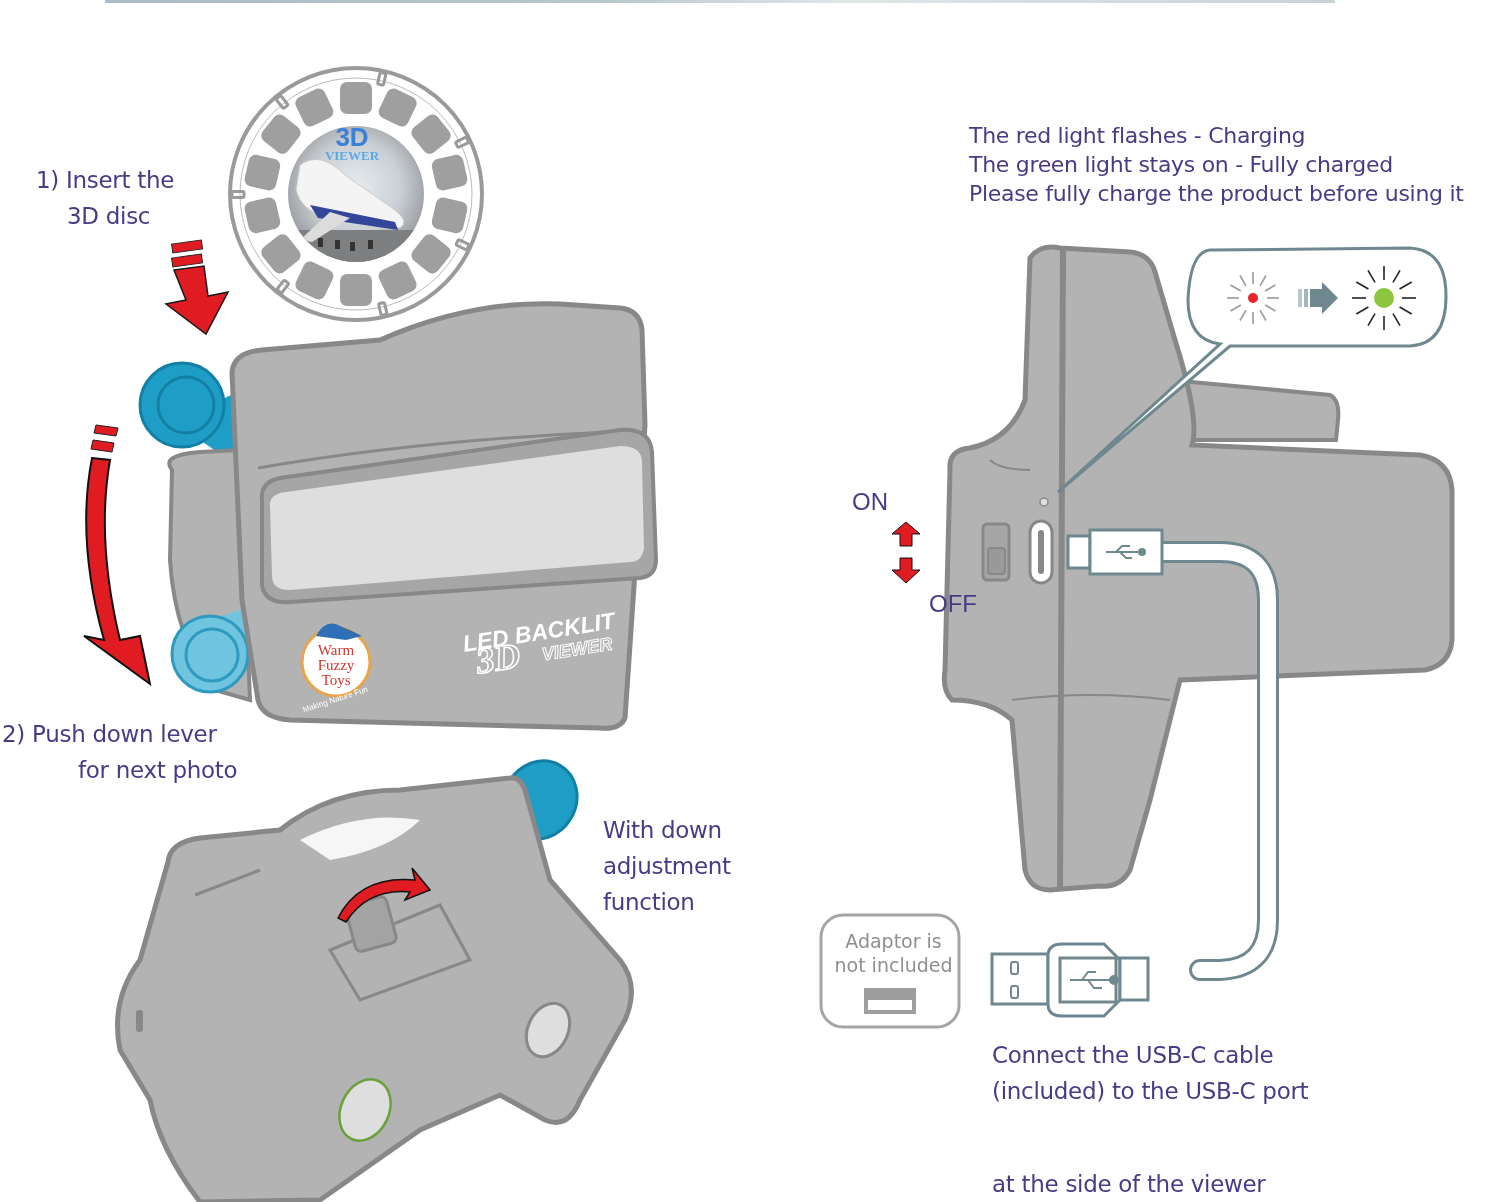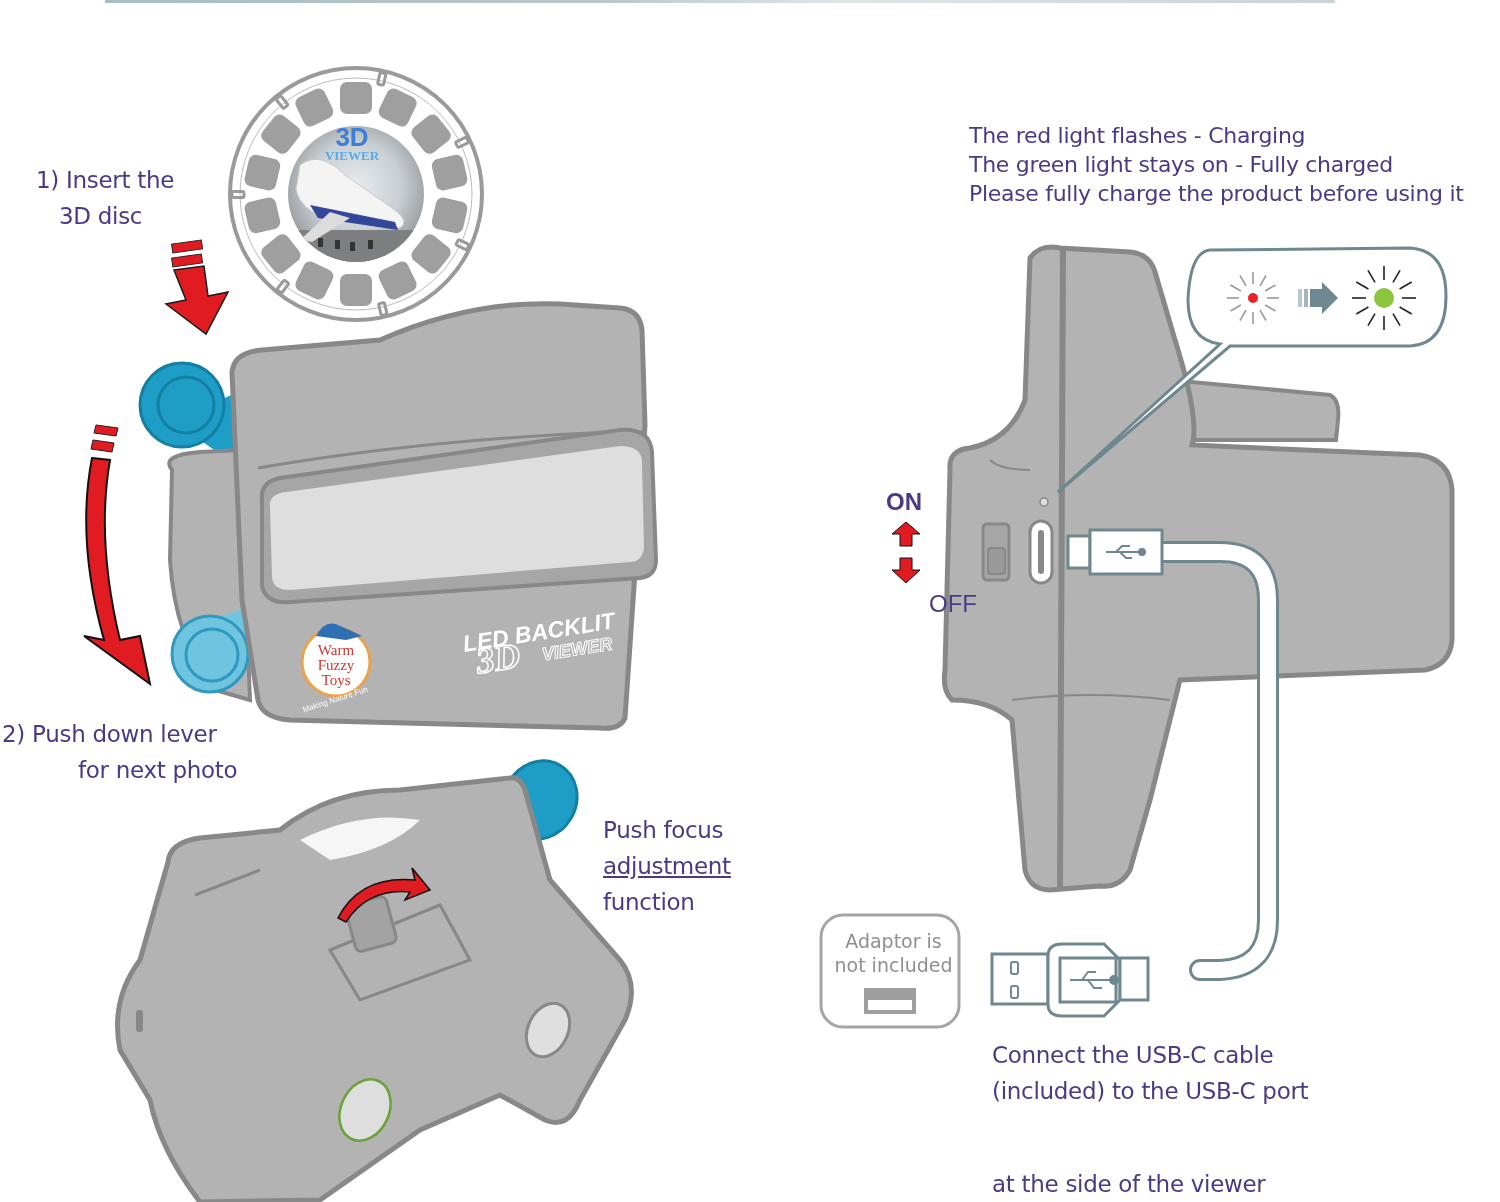--- a/index.html
+++ b/index.html
@@ -216,34 +216,34 @@
   </g>
 
   <g>
     <rect x="821" y="915" width="138" height="112" rx="22" fill="#ffffff" stroke="#a5a5a5" stroke-width="3"></rect>
     <rect x="864" y="988" width="52" height="26" fill="#9e9e9e"></rect>
     <rect x="868" y="1000" width="44" height="10" fill="#ffffff"></rect>
   </g>
 </svg>
 
 <div class="txt" style="left:36px; top:162px;">1) Insert the</div>
-<div class="txt" style="left:59px; top:198px;">3D disc</div>
+<div class="txt" style="left:67px; top:198px;">3D disc</div>
 
 <div class="txt" style="left:2px; top:716px;">2) Push down lever</div>
 <div class="txt" style="left:38px; top:752px;margin-left:40px;">for next photo</div>
 
-<div class="txt" style="left:603px; top:812px;">Push focus</div>
-<div class="txt" style="left:603px; top:848px;text-decoration:underline;">adjustment</div>
+<div class="txt" style="left:603px; top:812px;">With down</div>
+<div class="txt" style="left:603px; top:848px;">adjustment</div>
 <div class="txt" style="left:603px; top:884px;">function</div>
 
 <div class="txt txt-sm" style="left:969px; top:121px;">The red light flashes - Charging</div>
 <div class="txt txt-sm" style="left:969px; top:150px;">The green light stays on - Fully charged</div>
 <div class="txt txt-sm" style="left:969px; top:179px;">Please fully charge the product before using it</div>
 
-<div class="onoff" style="left:886px; top:488px;font-weight:bold;">ON</div>
+<div class="onoff" style="left:852px; top:488px;">ON</div>
 <div class="onoff" style="left:929px; top:590px;">OFF</div>
 
 <div class="adaptor-text" style="left:820px; top:930px;">Adaptor is</div>
 <div class="adaptor-text" style="left:820px; top:954px;">not included</div>
 
 <div class="txt" style="left:992px; top:1037px;">Connect the USB-C cable</div>
 <div class="txt" style="left:992px; top:1073px;">(included) to the USB-C port</div>
 <div class="txt" style="left:992px; top:1166px;">at the side of the viewer</div>
 
 </body></html>

